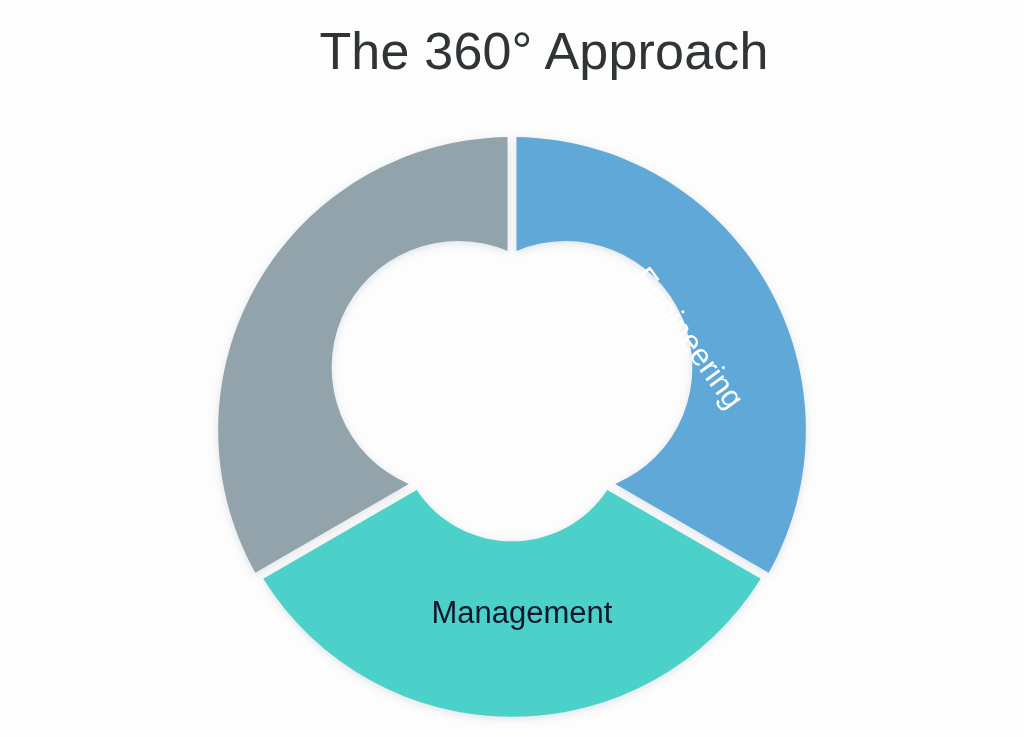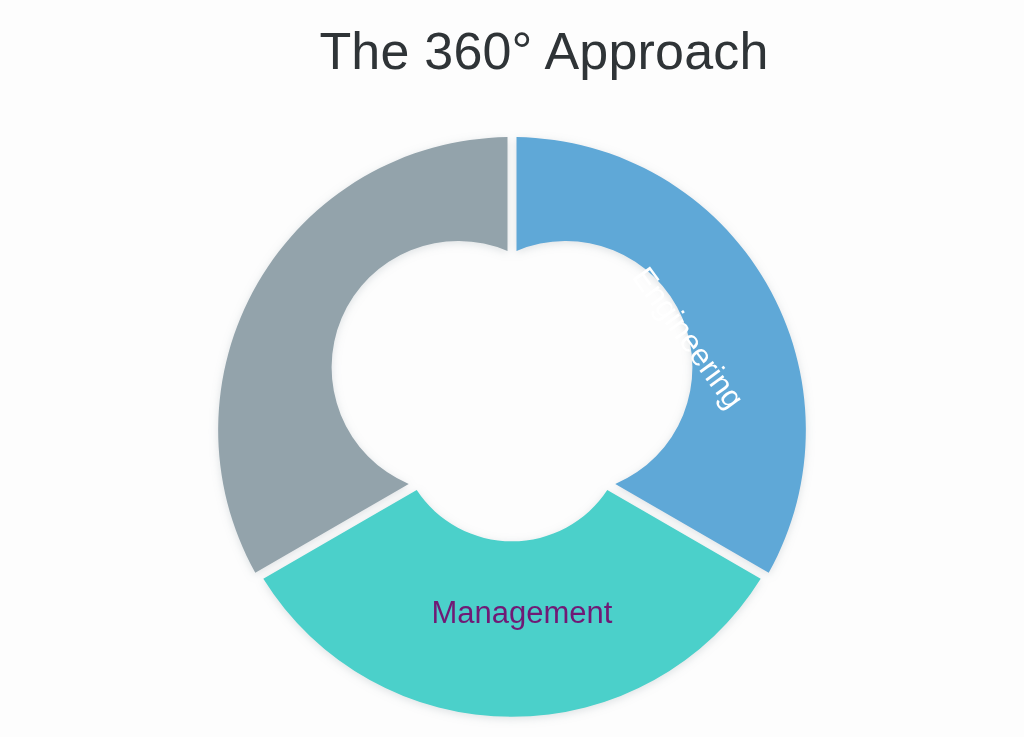--- a/index.html
+++ b/index.html
@@ -129,17 +129,17 @@
         <path id="slice-roi" d="M 255.30 572.78
                  A 293 293 0 0 1 507.5 137.03
                  L 507.5 251.02
                  A 114 114 0 0 0 408.72 483.95
                  Z" fill="#93a3ab"></path>
       </g>
     </svg>
   </div>
 
 
-  <div class="seg-label label-management" style="color: #701a75;">Management</div>
+  <div class="seg-label label-management" style="color: #0f172a;">Management</div>
 
   <div class="seg-label label-engineering" style="color: rgb(255, 255, 255); transform: rotate(54deg);">Engineering</div>
 
 </div>
 
 </body></html>

